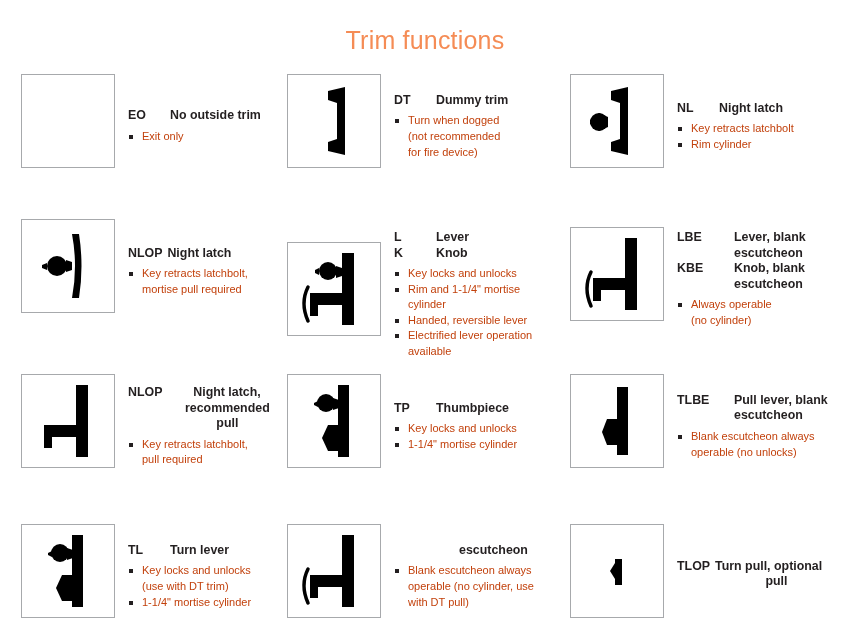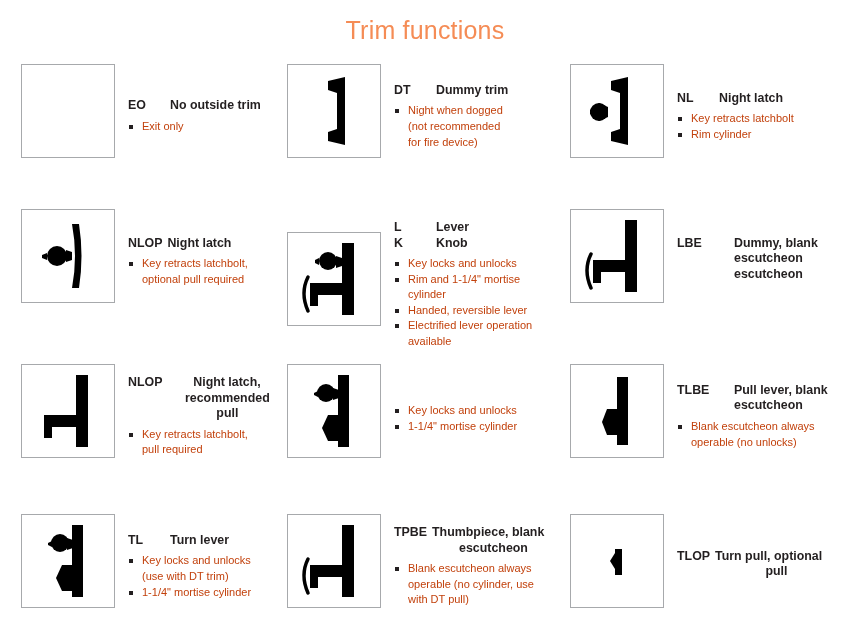--- a/index.html
+++ b/index.html
@@ -15,21 +15,21 @@
     overflow: hidden;
   }
 
   .page-title {
     text-align: center;
     color: #f58c55;
     font-size: 25px;
     font-weight: 400;
     letter-spacing: 0.2px;
     margin: 0;
-    padding-top: 14px;
+    padding-top: 24px;
     height: 42px;
     line-height: 32px;
   }
 
   .grid {
     padding: 8px 0 0 0;
   }
 
   .row {
     display: flex;
@@ -154,21 +154,21 @@
       </div>
       <div class="text-col">
         <div class="heads">
           <div class="head-line">
             <span class="head-code">DT</span>
             <span class="head-name">Dummy trim</span>
           </div>
         </div>
         <ul class="bullets">
           <li>
-            <span>Night when dogged</span><br>
+            <span>Turn when dogged</span><br>
             <span>(not recommended</span><br>
             <span>for fire device)</span>
           </li>
         </ul>
       </div>
     </div>
 
     <div class="cell c3">
       <div class="icon-box">
         <svg viewBox="0 0 92 92">
@@ -207,21 +207,21 @@
       <div class="text-col">
         <div class="heads">
           <div class="head-line">
             <span class="head-code tight">NLOP</span>
             <span class="head-name">Night latch</span>
           </div>
         </div>
         <ul class="bullets">
           <li>
             <span>Key retracts latchbolt,</span><br>
-            <span>optional pull required</span>
+            <span>mortise pull required</span>
           </li>
         </ul>
       </div>
     </div>
 
     <div class="cell c2">
       <div class="icon-box">
         <svg viewBox="0 0 92 92">
           <rect x="54" y="10" width="12" height="72" fill="#000"></rect>
           <path d="M30 50 L56 50 L56 62 L30 62 L30 73 L22 73 L22 50 Z" fill="#000"></path>
@@ -262,31 +262,41 @@
         <svg viewBox="0 0 92 92">
           <rect x="54" y="10" width="12" height="72" fill="#000"></rect>
           <path d="M30 50 L56 50 L56 62 L30 62 L30 73 L22 73 L22 50 Z" fill="#000"></path>
           <path d="M20 44 Q12 60 20 78" stroke="#000" stroke-width="3.5" fill="none" stroke-linecap="round"></path>
         </svg>
       </div>
       <div class="text-col">
         <div class="heads">
           <div class="head-line">
             <span class="head-code wide">LBE</span>
-            <span class="head-name">Dummy, blank</span>
+            <span class="head-name">Lever, blank</span>
           </div>
           <div class="head-line">
             <span class="head-code wide"></span>
             <span class="head-name">escutcheon</span>
           </div>
           <div class="head-line">
+            <span class="head-code wide">KBE</span>
+            <span class="head-name">Knob, blank</span>
+          </div>
+          <div class="head-line">
             <span class="head-code wide"></span>
             <span class="head-name">escutcheon</span>
           </div>
         </div>
+        <ul class="bullets">
+          <li>
+            <span>Always operable</span><br>
+            <span>(no cylinder)</span>
+          </li>
+        </ul>
       </div>
     </div>
 
   </div>
 
   <div class="row row-3">
 
     <div class="cell c1">
       <div class="icon-box">
         <svg viewBox="0 0 92 92">
@@ -318,20 +328,26 @@
       <div class="icon-box">
         <svg viewBox="0 0 92 92">
           <rect x="50" y="10" width="11" height="72" fill="#000"></rect>
           <circle cx="38" cy="28" r="9" fill="#000"></circle>
           <path d="M45 23 L51 25 L51 33 L45 35 Z" fill="#000"></path>
           <path d="M30 26 L26 28 L26 30 L30 32 Z" fill="#000"></path>
           <path d="M40 50 L52 50 L52 76 L40 76 L34 63 Z" fill="#000"></path>
         </svg>
       </div>
       <div class="text-col">
+        <div class="heads">
+          <div class="head-line">
+            <span class="head-code">TP</span>
+            <span class="head-name">Thumbpiece</span>
+          </div>
+        </div>
         <ul class="bullets">
           <li>Key locks and unlocks</li>
           <li>1-1/4" mortise cylinder</li>
         </ul>
       </div>
     </div>
 
     <div class="cell c3">
       <div class="icon-box">
         <svg viewBox="0 0 92 92">
@@ -394,24 +410,20 @@
       <div class="icon-box">
         <svg viewBox="0 0 92 92">
           <rect x="54" y="10" width="12" height="72" fill="#000"></rect>
           <path d="M30 50 L56 50 L56 62 L30 62 L30 73 L22 73 L22 50 Z" fill="#000"></path>
           <path d="M20 44 Q12 60 20 78" stroke="#000" stroke-width="3.5" fill="none" stroke-linecap="round"></path>
         </svg>
       </div>
       <div class="text-col">
         <div class="heads">
           <div class="head-line">
-            <span class="head-code tight">TPBE</span>
-            <span class="head-name">Thumbpiece, blank</span>
-          </div>
-          <div class="head-line">
             <span class="head-code wide"></span>
             <span class="head-name center2">escutcheon</span>
           </div>
         </div>
         <ul class="bullets">
           <li>
             <span>Blank escutcheon always</span><br>
             <span>operable (no cylinder, use</span><br>
             <span>with DT pull)</span>
           </li>

